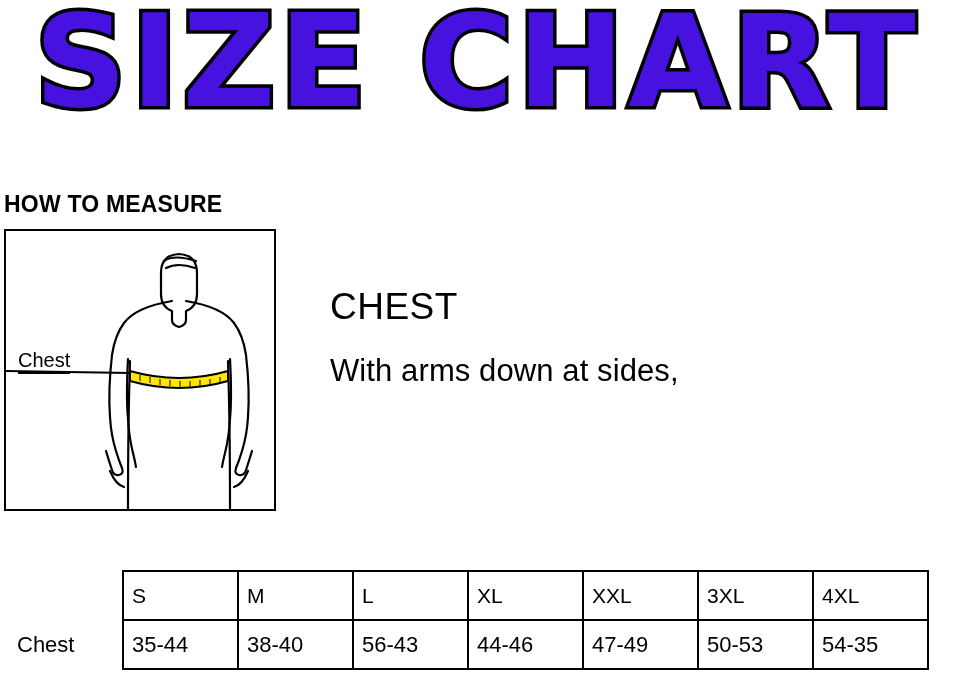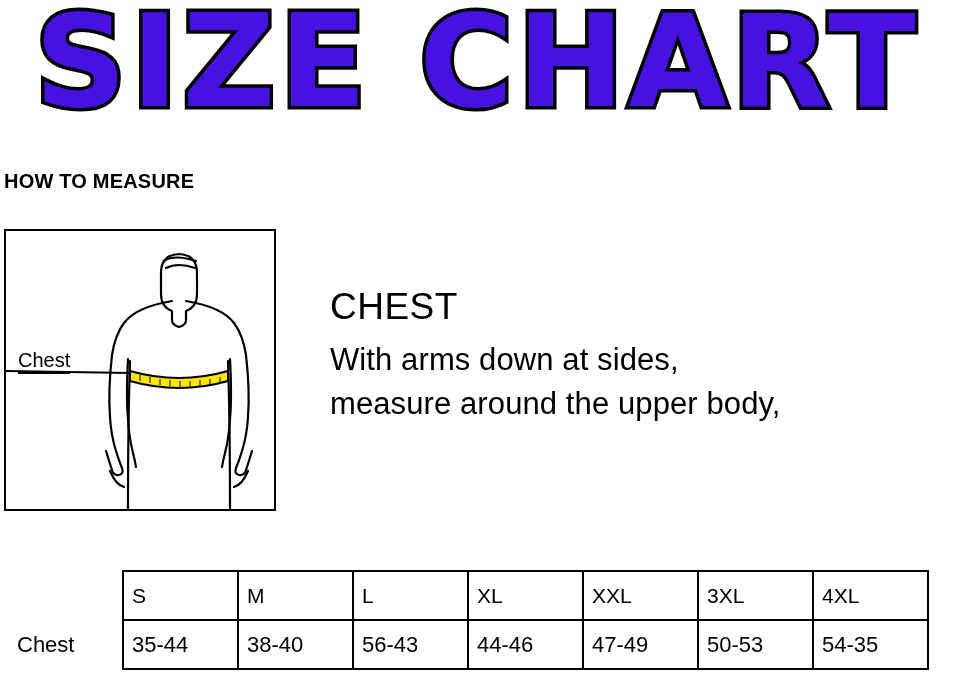--- a/index.html
+++ b/index.html
@@ -31,24 +31,24 @@
     font-family: "DejaVu Sans", sans-serif;
     font-weight: bold;
     font-size: 128px;
     letter-spacing: 4px;
   }
 
   
   #how-to-measure {
     position: absolute;
     left: 4px;
-    top: 170px;
+    top: 191px;
     font-family: "Liberation Sans", sans-serif;
     font-weight: bold;
-    font-size: 20px;
+    font-size: 23px;
     letter-spacing: 0.2px;
   }
 
   
   #figure-box {
     position: absolute;
     left: 4px;
     top: 229px;
     width: 272px;
     height: 282px;
@@ -76,21 +76,21 @@
     top: 288px;
     width: 620px;
   }
   #desc-title {
     font-size: 37px;
     line-height: 1.0;
     font-family: "Liberation Sans", sans-serif;
     letter-spacing: 0.5px;
   }
   #desc-body {
-    margin-top: 13px;
+    margin-top: 24px;
     font-size: 31px;
     line-height: 1.42;
     font-family: "Liberation Sans", sans-serif;
     letter-spacing: 0.1px;
   }
   #desc-body div { white-space: nowrap; }
 
   
   #size-table {
     position: absolute;
@@ -177,21 +177,20 @@
 
     <line x1="0" y1="140" x2="124" y2="142" stroke="#000" stroke-width="2"></line>
   </svg>
 </div>
 <div id="chest-label">Chest</div>
 
 <div id="desc">
   <div id="desc-title">CHEST</div>
   <div id="desc-body">
     <div>With arms down at sides,</div>
-    <div>measure around the upper body,</div>
   </div>
 </div>
 
 <table id="size-table">
   <tbody>
       <tr class="head">
     <td class="corner"></td>
     <td class="cell">S</td>
     <td class="cell">M</td>
     <td class="cell">L</td>

